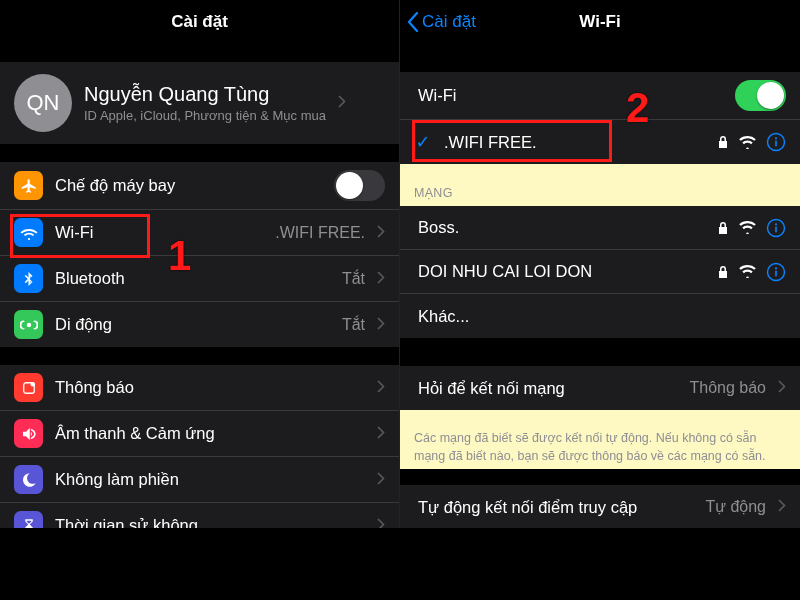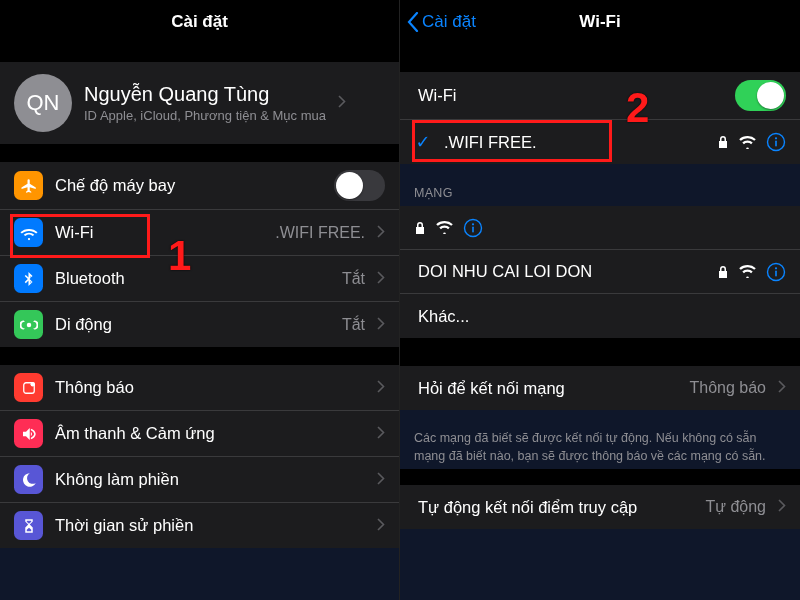--- a/index.html
+++ b/index.html
@@ -7,22 +7,22 @@
     width: 800px;
     height: 600px;
     background: #000;
     font-family: -apple-system, "Helvetica Neue", Arial, sans-serif;
     color: #fff;
     display: flex;
     overflow: hidden;
   }
   .pane {
     width: 400px;
-    height: 600px;
-    background: #0f172a;
+    height: 528px;
+    background: #fef9c3;
     position: relative;
     overflow: hidden;
   }
   .pane.left { border-right: 1px solid #222; }
   .header {
     height: 44px;
     display: flex;
     align-items: center;
     justify-content: center;
     position: relative;
@@ -247,21 +247,21 @@
         </svg>
     </span>
   </div>
 
   <div class="row last">
     <div class="icon-box bg-purple">
       <svg viewBox="0 0 24 24">
           <path fill="#fff" d="M7 3h10v3l-4 4 4 4v7H7v-7l4-4-4-4V3zm2 2v1.2L12 9l3-2.8V5H9zm0 12v2h6v-2l-3-2.8L9 17z"></path>
         </svg>
     </div>
-    <div class="row-label">Thời gian sử phiền</div>
+    <div class="row-label">Thời gian sử không</div>
     <span class="chevron">
       <svg viewBox="0 0 8 13">
           <path d="M1 1l5.5 5.5L1 12" stroke="currentColor" stroke-width="1.6" fill="none"></path>
         </svg>
     </span>
   </div>
 
   <div class="callout-box" style="left:10px; top:214px; width:140px; height:44px;"></div>
   <div class="callout-num" style="left:168px; top:232px;">1</div>
 </div>
@@ -306,20 +306,21 @@
             <circle cx="10" cy="6.3" r="1.1" fill="#0a84ff"></circle>
             <rect x="9.2" y="8.5" width="1.6" height="6" rx=".8" fill="#0a84ff"></rect>
           </svg>
       </span>
     </div>
   </div>
 
   <div class="section-header">MẠNG</div>
 
   <div class="row">
+    <div class="row-label" style="padding-left:4px">Boss.</div>
     <div class="net-icons">
       <span class="lock-icon">
           <svg width="12" height="14" viewBox="0 0 12 14">
             <path fill="currentColor" d="M3 6V4a3 3 0 0 1 6 0v2h1v7H2V6h1zm1.5 0h3V4a1.5 1.5 0 0 0-3 0v2z"></path>
           </svg>
         </span>
       <span class="wifi-sig">
           <svg width="17" height="13" viewBox="0 0 17 13">
             <path fill="currentColor" d="M8.5 11.4a1.3 1.3 0 1 0 0 2.6 1.3 1.3 0 0 0 0-2.6zM8.5 0C5.3 0 2.4 1.2.2 3.2l1.6 1.6A9.5 9.5 0 0 1 8.5 2.3c2.6 0 5 1 6.7 2.5l1.6-1.6A12 12 0 0 0 8.5 0zm0 4.6c-2 0-3.8.8-5.2 2l1.6 1.6a5.3 5.3 0 0 1 7.2 0l1.6-1.6a7.6 7.6 0 0 0-5.2-2z"></path>
           </svg>

